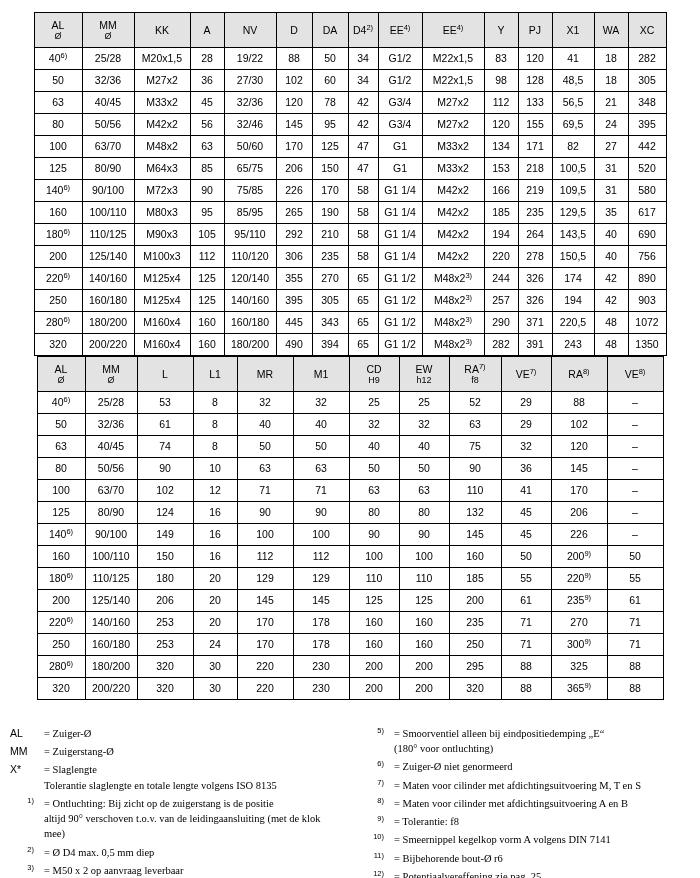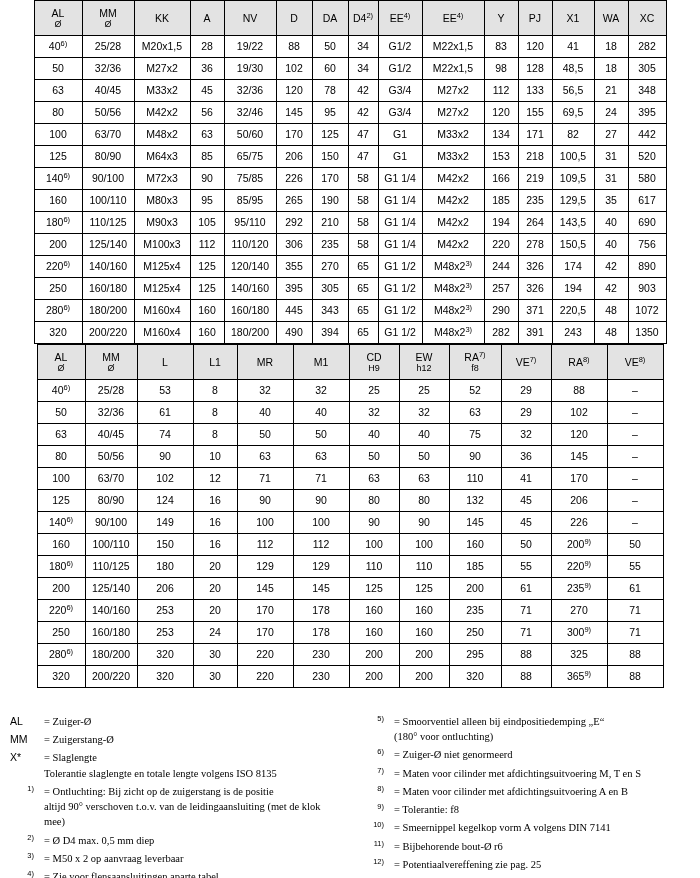--- a/index.html
+++ b/index.html
@@ -14,20 +14,21 @@
     color: #000000;
     font-size: 10px;
     overflow: hidden;
   }
   .page {
     position: relative;
     width: 700px;
     height: 622px;
     padding: 0;
     box-sizing: border-box;
+    margin-top: 12px;
   }
   table.spec {
     border-collapse: collapse;
     table-layout: fixed;
     margin: 0 auto;
   }
   table.spec td, table.spec th {
     border: 1px solid #000000;
     text-align: center;
     vertical-align: middle;
@@ -149,21 +150,21 @@
           <td>120</td>
           <td>41</td>
           <td>18</td>
           <td>282</td>
         </tr>
         <tr>
           <td>50</td>
           <td>32/36</td>
           <td>M27x2</td>
           <td>36</td>
-          <td>19/30</td>
+          <td>27/30</td>
           <td>102</td>
           <td>60</td>
           <td>34</td>
           <td>G1/2</td>
           <td>M22x1,5</td>
           <td>98</td>
           <td>128</td>
           <td>48,5</td>
           <td>18</td>
           <td>305</td>

